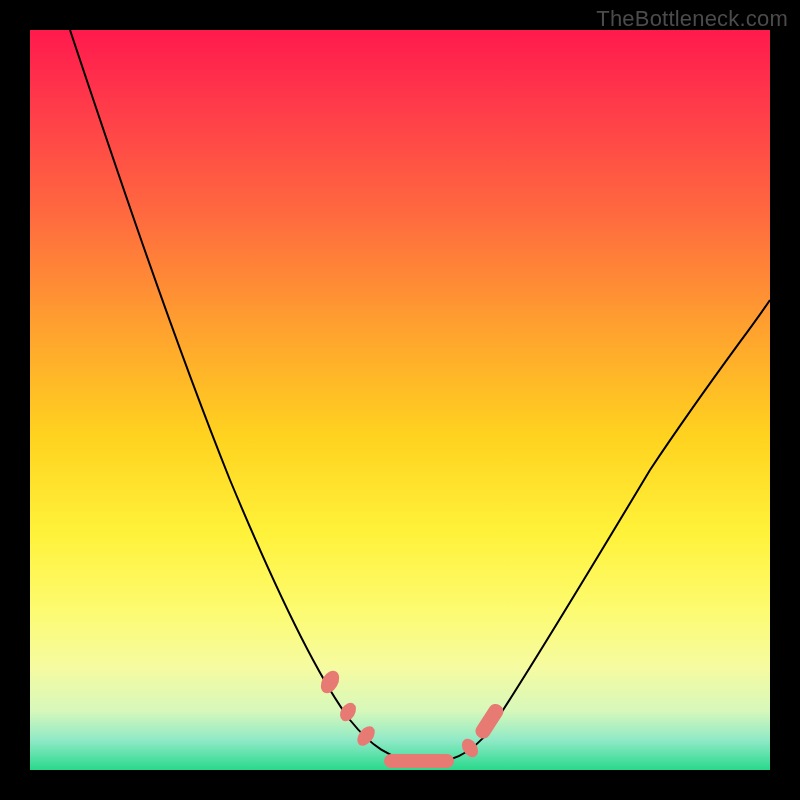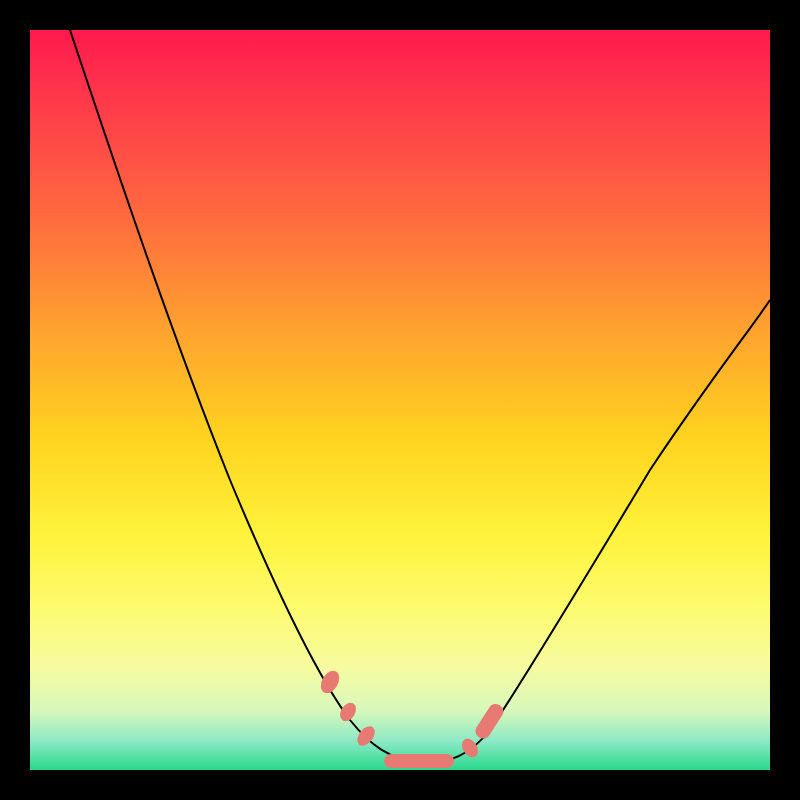--- a/index.html
+++ b/index.html
@@ -87,13 +87,14 @@
         <ellipse class="marker" cx="300" cy="652" rx="8" ry="12" transform="rotate(30 300 652)"></ellipse>
         <ellipse class="marker" cx="318" cy="682" rx="7" ry="10" transform="rotate(32 318 682)"></ellipse>
         <ellipse class="marker" cx="336" cy="706" rx="7" ry="11" transform="rotate(38 336 706)"></ellipse>
         <rect class="marker" x="354" y="724" width="70" height="14" rx="7" ry="7"></rect>
         <ellipse class="marker" cx="440" cy="718" rx="7" ry="10" transform="rotate(-35 440 718)"></ellipse>
         <rect class="marker" x="452" y="672" width="15" height="38" rx="7" ry="7" transform="rotate(33 459 691)"></rect>
       </g>
     </svg>
 
   </div>
+  <div class="attribution">TheBottleneck.com</div>
 </div>
 
 </body></html>

